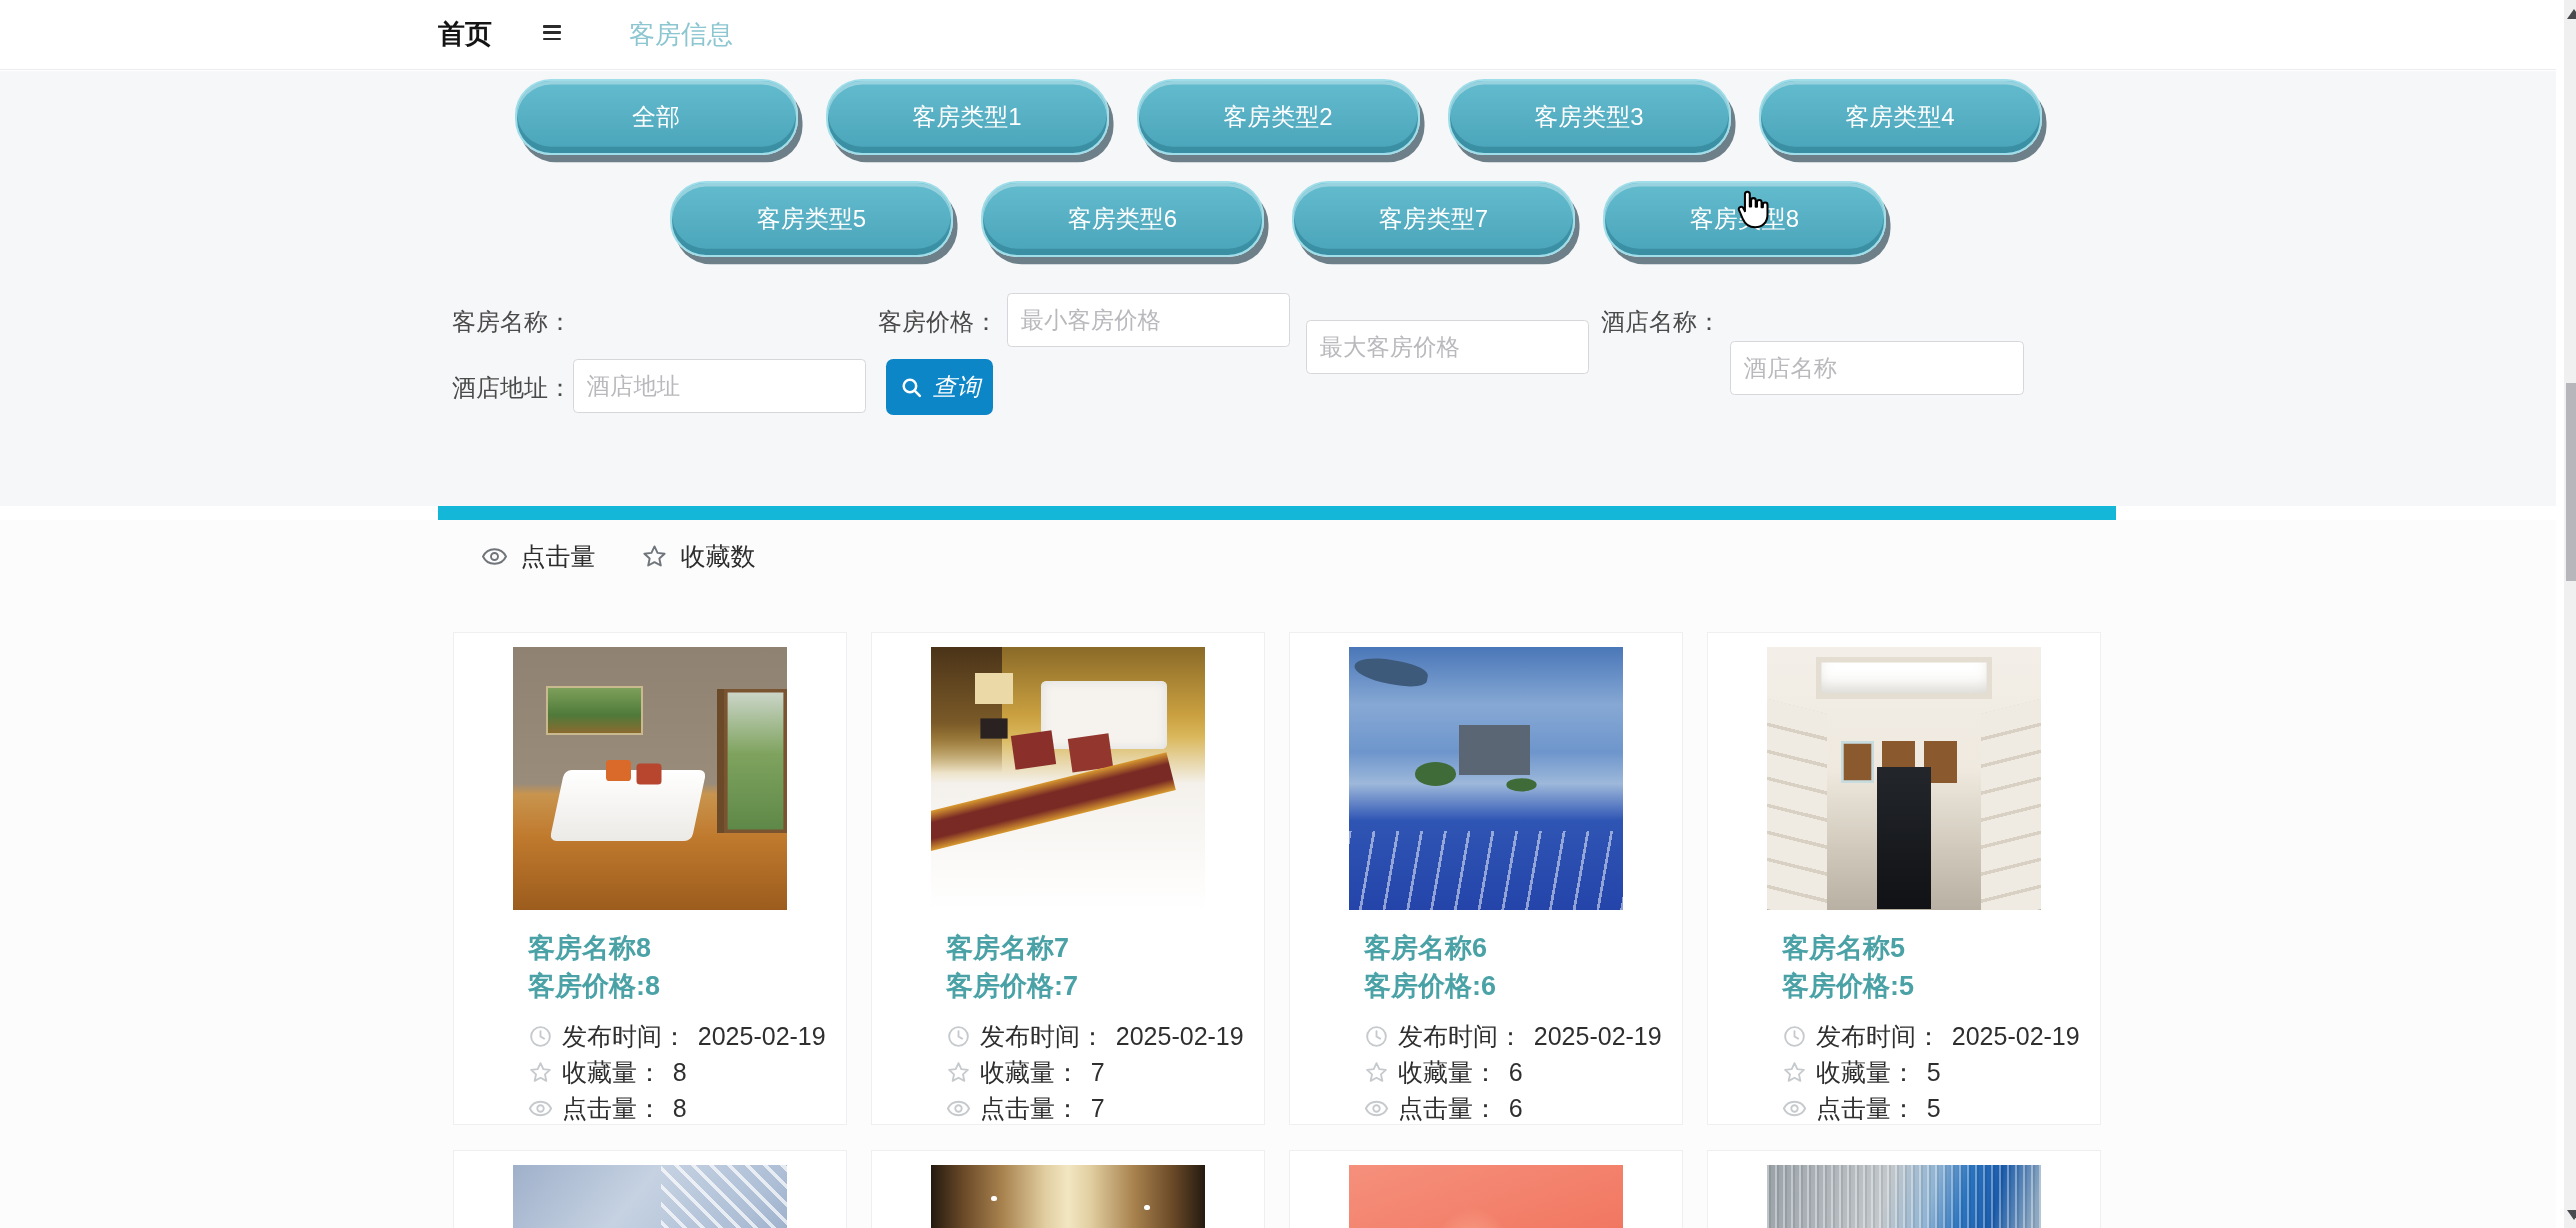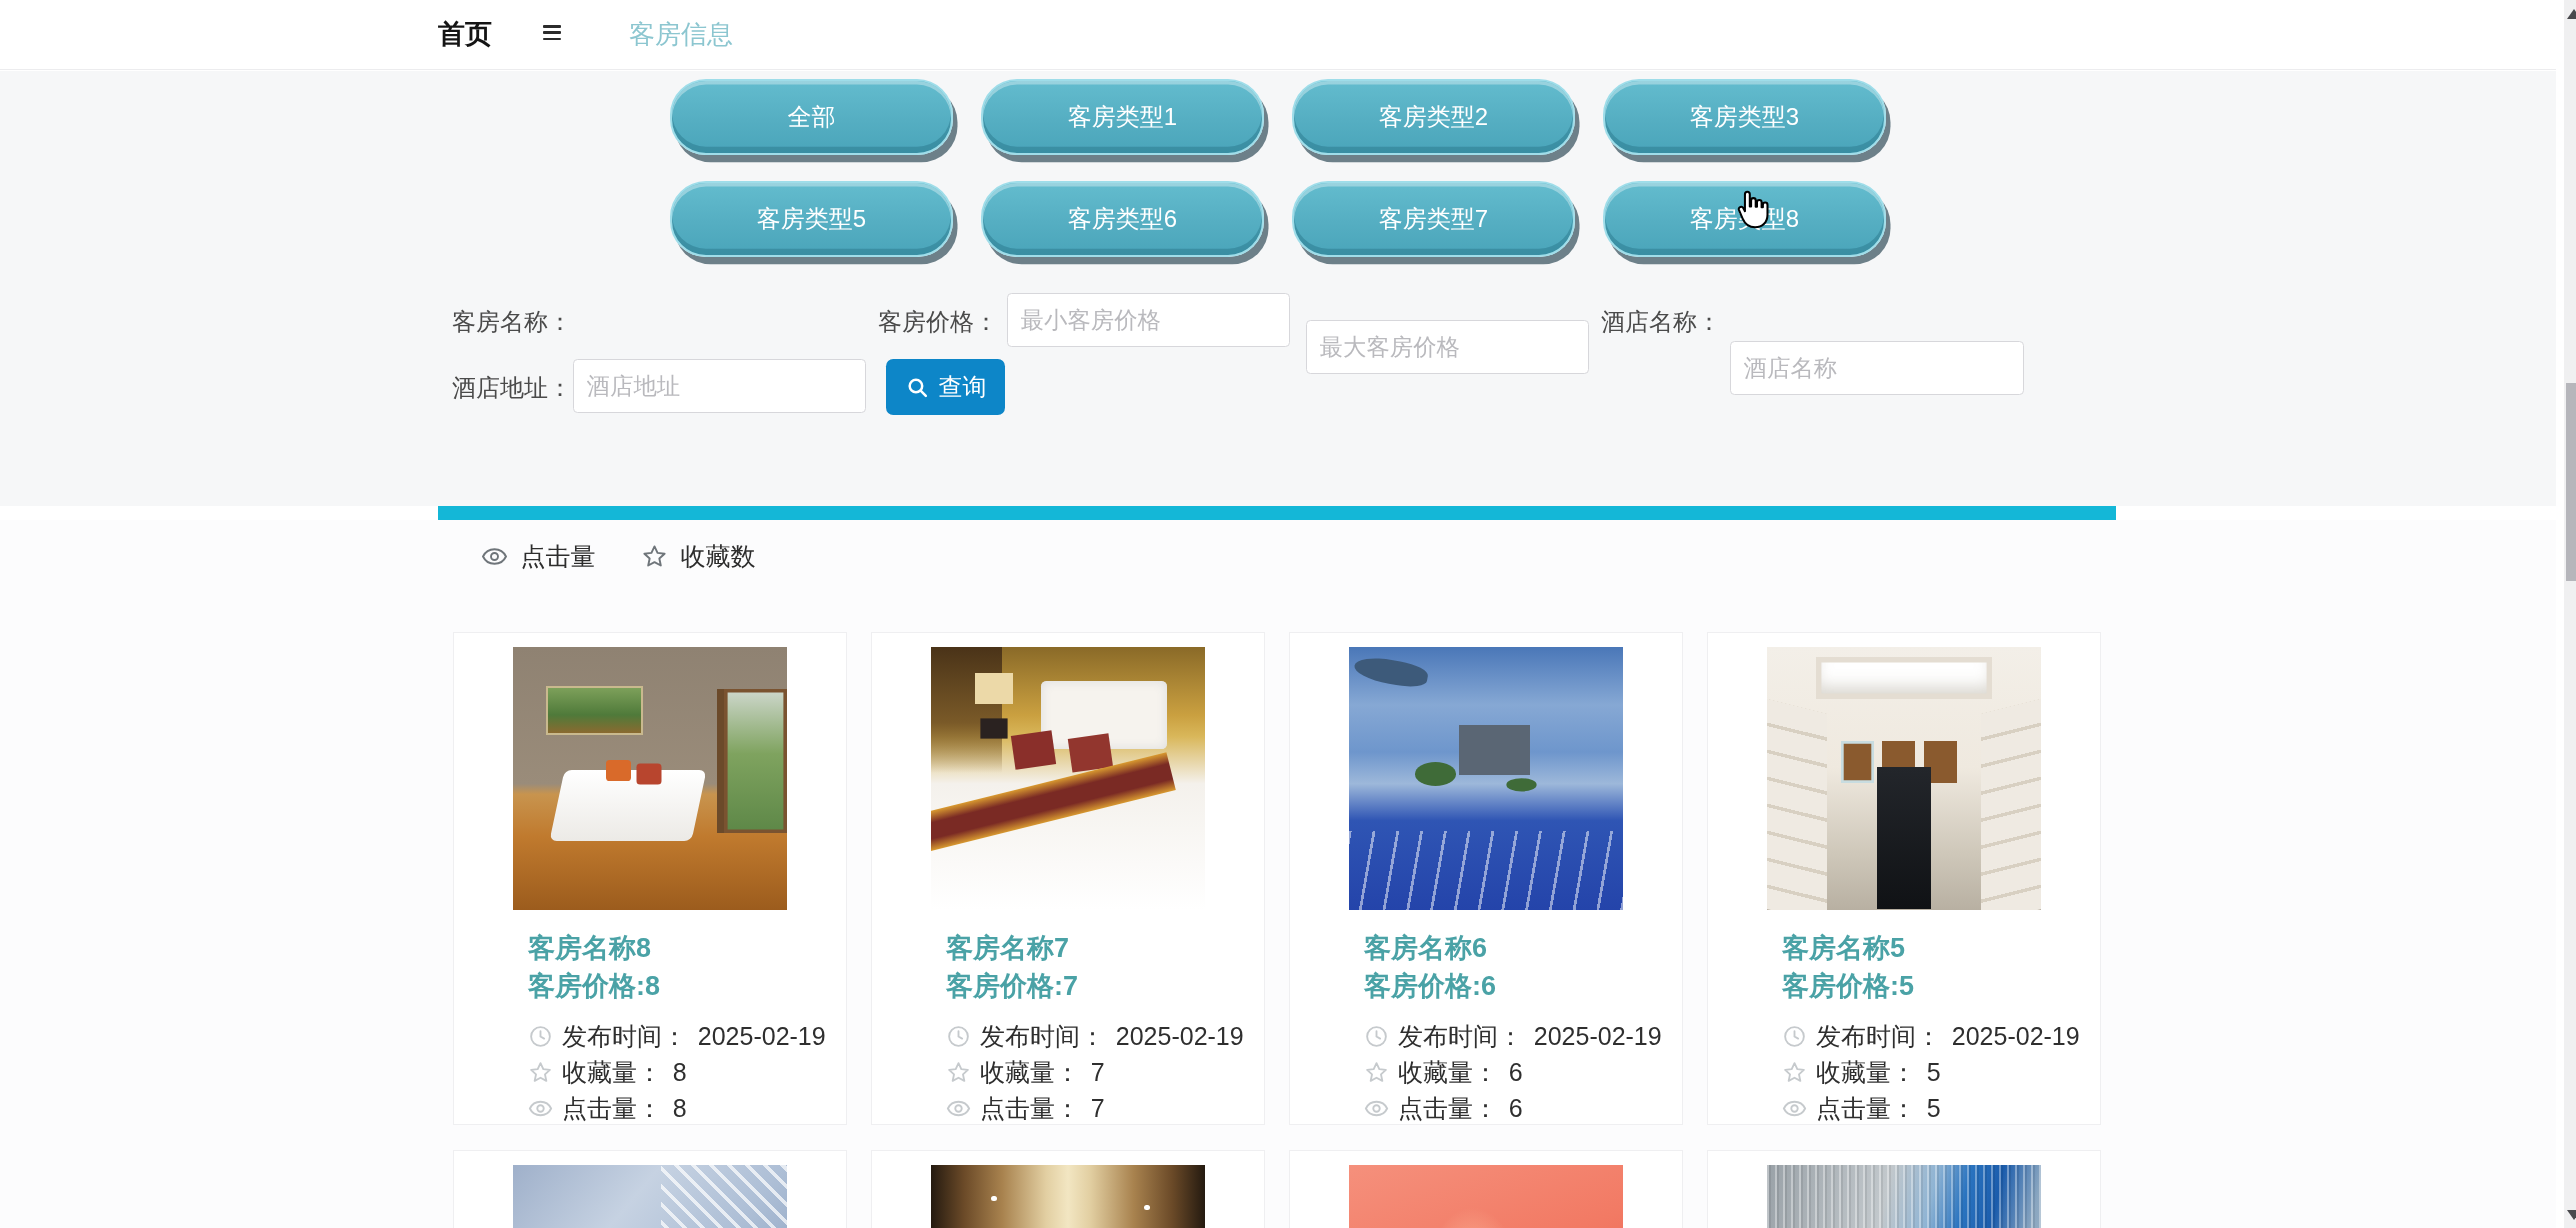--- a/index.html
+++ b/index.html
@@ -32,24 +32,24 @@
                    4.5px 7.2px 0 rgba(25,55,70,.62);
         color:#ffffff;font-size:24px;display:flex;align-items:center;justify-content:center;
         cursor:pointer;}
 
   
   .f-label{position:absolute;height:57px;line-height:57px;font-size:24px;color:#4a4a4a;}
   .f-input{position:absolute;height:54px;border:1.8px solid #d7d7db;border-radius:4.5px;background:#fff;
            font-size:23.4px;color:#333;padding:0 12.6px;box-sizing:border-box;outline:none;
            font-family:"Liberation Sans","DejaVu Sans",sans-serif;}
   .f-input::placeholder{color:#b9b9bd;}
-  .btn-query{position:absolute;left:886px;top:359px;width:119px;height:56px;border:none;border-radius:7.2px;
+  .btn-query{position:absolute;left:886px;top:359px;width:107px;height:56px;border:none;border-radius:7.2px;
              background:#0d86c8;color:#fff;font-size:24px;display:flex;align-items:center;
              justify-content:center;gap:9px;cursor:pointer;
-             font-family:"Liberation Sans","DejaVu Sans",sans-serif;}
+             font-family:"Liberation Sans","DejaVu Sans",sans-serif;font-style:italic;}
 
   
   .legend{position:absolute;left:481px;top:540px;display:flex;align-items:center;gap:12.6px;
           font-size:25px;color:#2d2d2d;}
   .legend .gap{width:20px;}
   .licon{width:27px;height:27px;display:inline-block;}
 
   
   .cards-row{position:absolute;left:453px;display:flex;gap:24px;}
   .cards-row.row1{top:632px;}
@@ -153,20 +153,21 @@
   </div>
 
   <div class="upper-bg"></div>
   <div class="lower-bg"></div>
 
   <div class="filter-row r1">
     <div class="pill">全部</div>
     <div class="pill">客房类型1</div>
     <div class="pill">客房类型2</div>
     <div class="pill">客房类型3</div>
+    <div class="pill">客房类型4</div>
   </div>
 
   <div class="filter-row r2">
     <div class="pill">客房类型5</div>
     <div class="pill">客房类型6</div>
     <div class="pill">客房类型7</div>
     <div class="pill">客房类型8</div>
   </div>
 
   <div class="f-label" style="left:452px;top:293px;">客房名称：</div>

